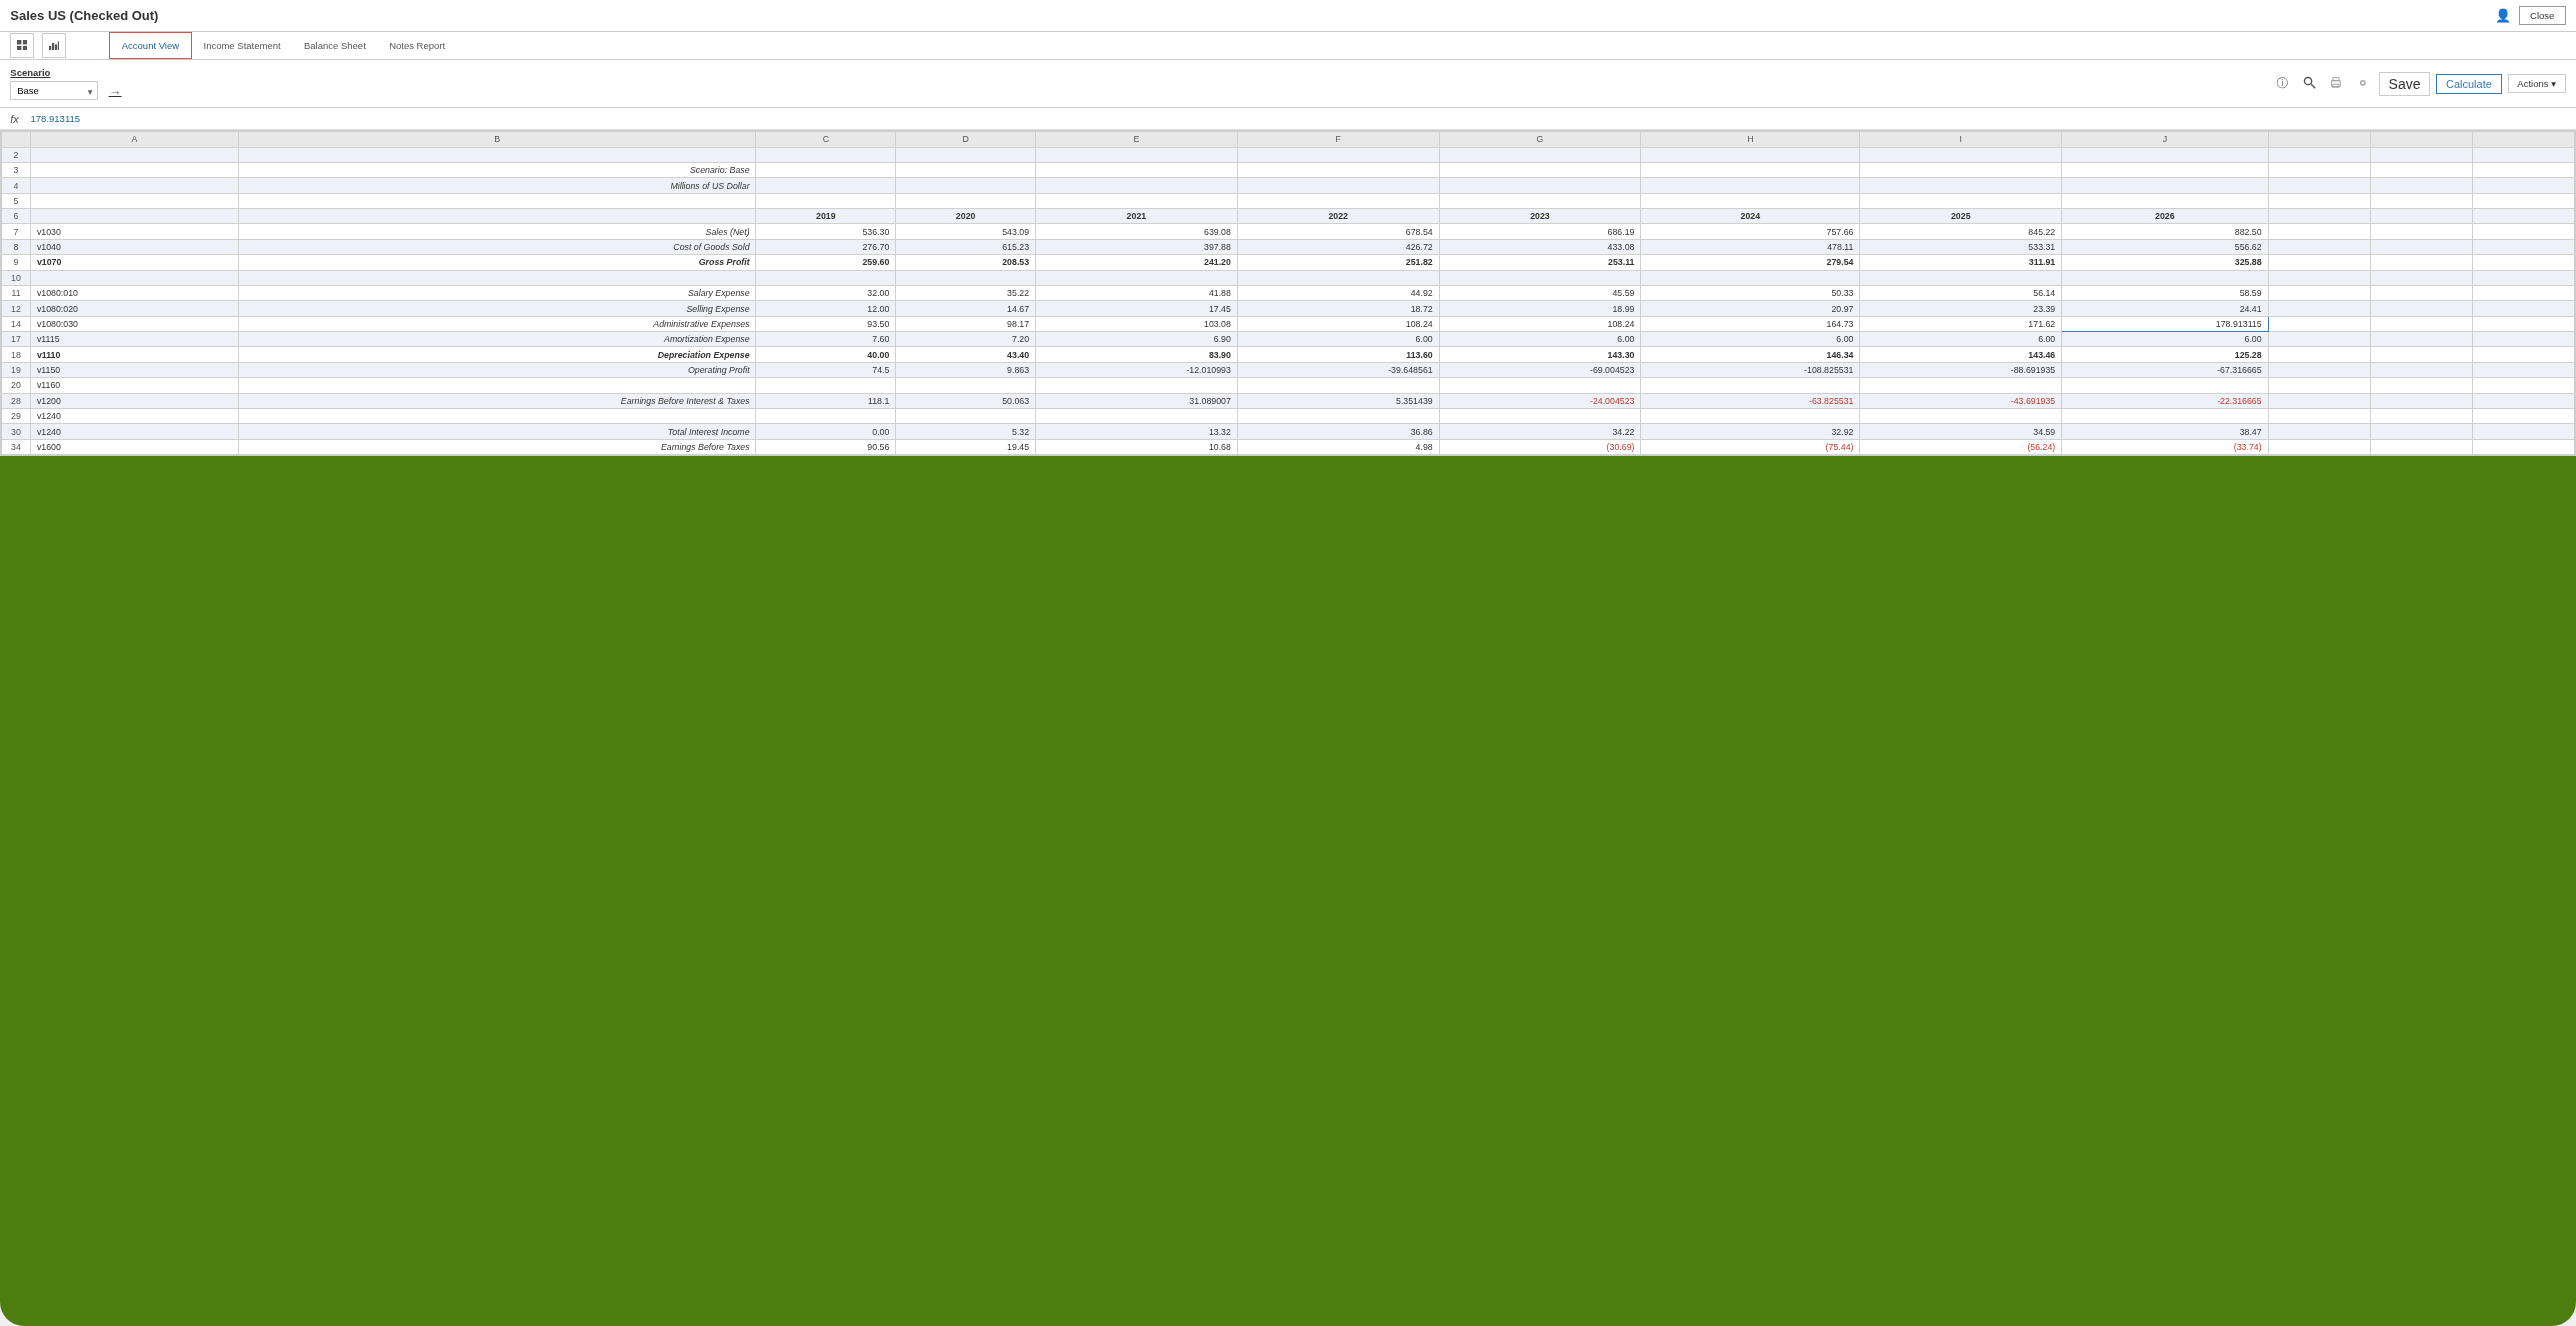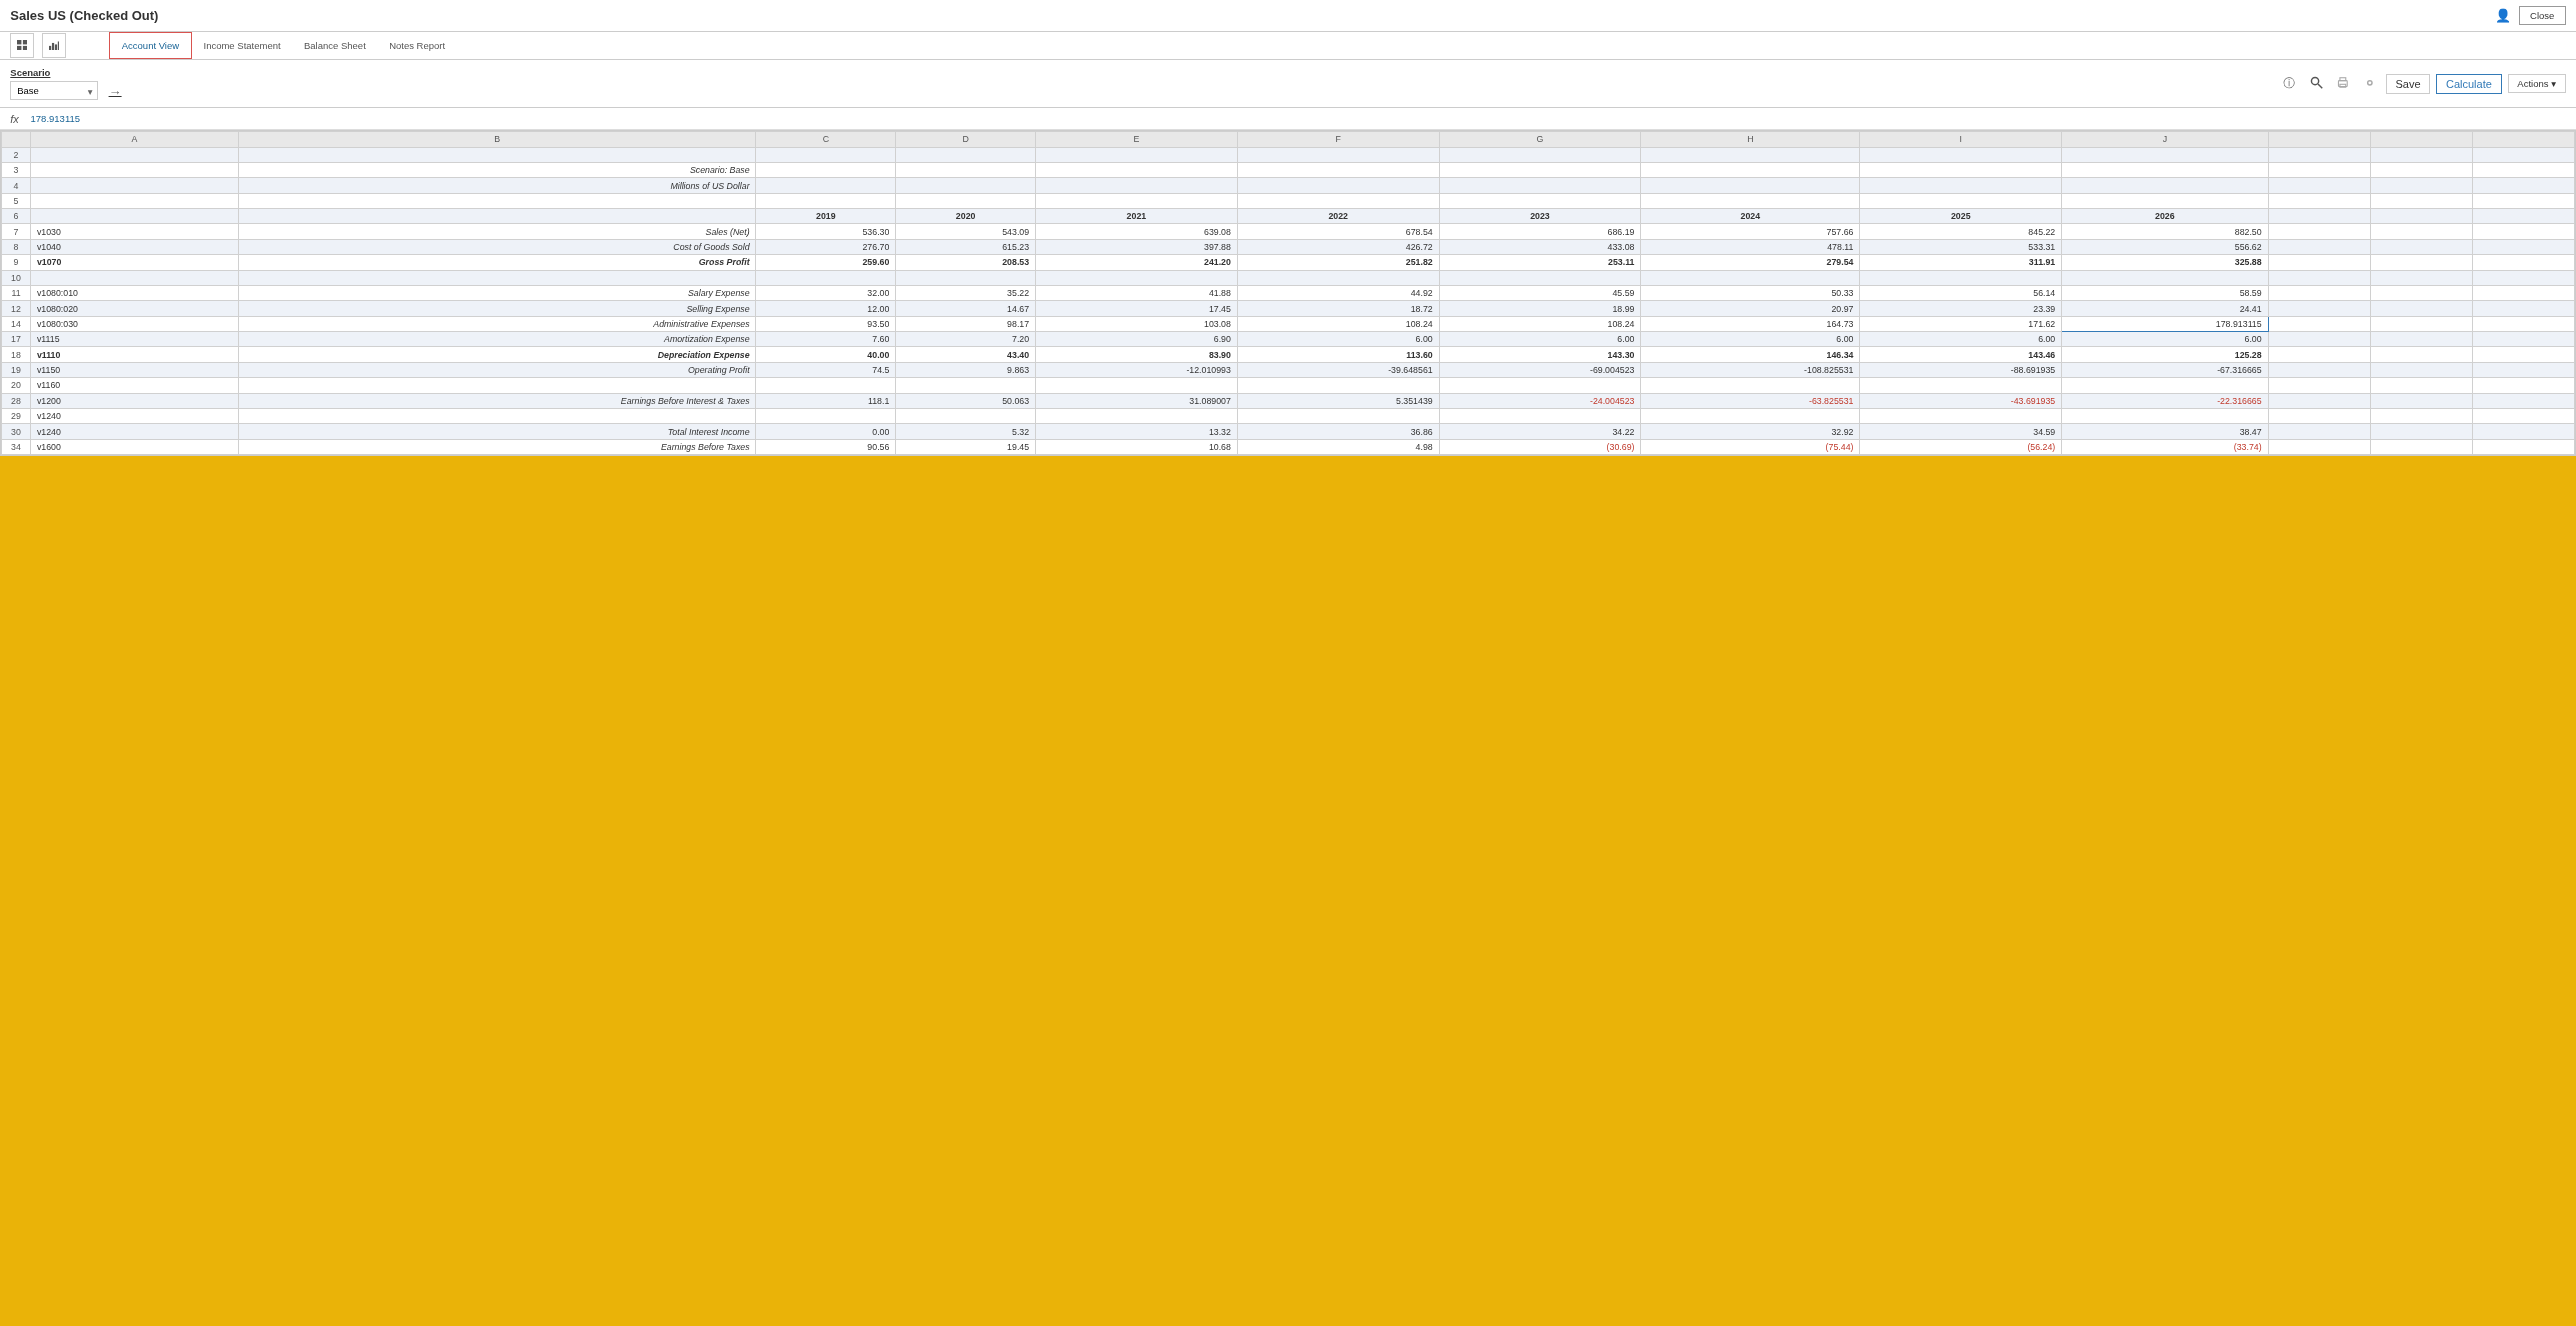--- a/index.html
+++ b/index.html
@@ -1,18 +1,18 @@
 <!DOCTYPE html>
 <html style="font-size:11.7px"><head>
   <meta charset="utf-8">
   <style>
     * { box-sizing: border-box; margin: 0; padding: 0; }
     body { font-family: Arial, sans-serif; font-size: 9.5px; background: #f0f0f0; color: #333; }
 
-    .app-container { width: 100%; background: #eab308; min-height: 100vh; }
+    .app-container { width: 100%; background: #4d7c0f; min-height: 100vh; border-radius: 24px; }
 
     
     .title-bar {
       display: flex; align-items: center; justify-content: space-between;
       padding: 5.9px 10.3px; background: #fff; border-bottom: 0.7px solid #ccc;
     }
     .title-bar h1 { font-size: 13px; font-weight: bold; color: #333; }
     .close-btn {
       border: 0.7px solid #999; background: #fff; padding: 2.9px 10.3px;
       cursor: pointer; font-size: 9.5px; color: #333;
@@ -63,21 +63,21 @@
       border: none; background: none; cursor: pointer;
       font-size: 13px; color: #666; padding: 1.5px 4.4px;
     }
     .toolbar-right { display: flex; align-items: center; gap: 5.9px; }
     .toolbar-icon-btn {
       border: none; background: none; cursor: pointer;
       font-size: 11.7px; color: #666; padding: 1.5px 4.4px;
     }
     .save-btn {
       border: 0.7px solid #ccc; background: #fff; padding: 2.9px 8.8px;
-      font-size: 11px; cursor: pointer; color: #333;
+      font-size: 14px; cursor: pointer; color: #333;
     }
     .calculate-btn {
       border: 0.7px solid #337ab7; background: #fff; padding: 2.9px 8.8px;
       font-size: 11px; cursor: pointer; color: #337ab7;
     }
     .actions-btn {
       border: 0.7px solid #ccc; background: #fff; padding: 2.9px 8.8px;
       font-size: 9.5px; cursor: pointer; color: #333;
       display: flex; align-items: center; gap: 2.9px;
     }

